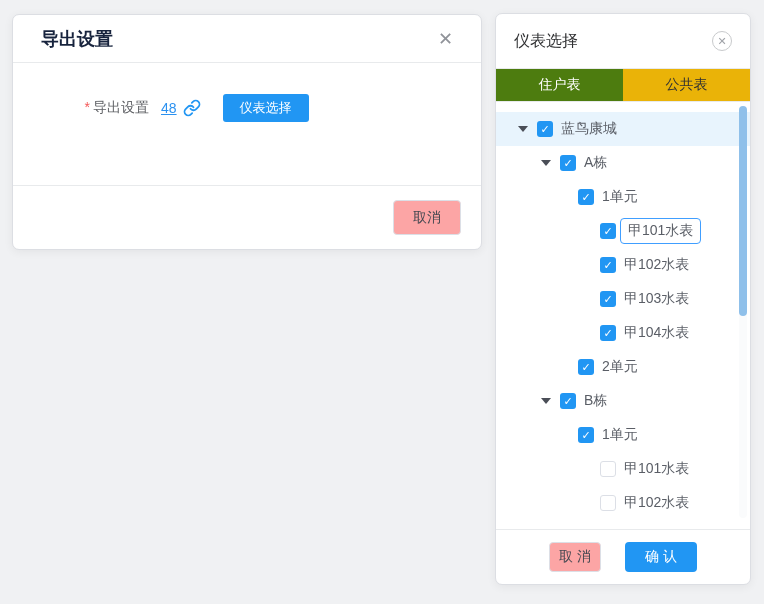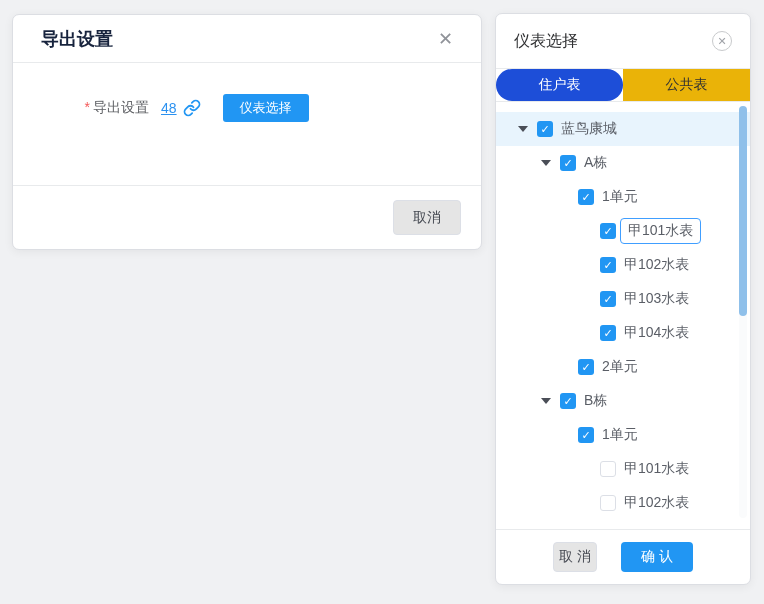--- a/index.html
+++ b/index.html
@@ -39,21 +39,21 @@
   .select-caret { font-size:9px; color:#b4b8bf; transform:scaleY(.9); }
   .range-link {
     color:#2b91f0; font-size:14px; text-decoration:underline; cursor:pointer; margin-right:6px;
   }
   .link-icon { display:inline-flex; align-items:center; margin-right:22px; cursor:pointer; }
   .btn {
     display:inline-flex; align-items:center; justify-content:center;
     border-radius:4px; font-size:14px; cursor:pointer; border:1px solid transparent;
   }
   .btn-primary { background:#2196f3; color:#fff; }
-  .btn-plain   { background:#e5e5e5; color:#444851; border-color:#dcdfe6;text-align:center; }
+  .btn-plain   { background:#fca5a5; color:#444851; border-color:#dcdfe6;text-align:center; }
   .btn-sm { height:28px; padding:0 16px; font-size:13px; border-radius:3px; }
   .dlg-footer {
     border-top:1px solid #e8eaec; height:64px;
     display:flex; align-items:center; justify-content:flex-end; gap:12px; padding:0 20px;
   }
   .dlg-footer .btn { height:35px; padding:0 19px; }
 
   
   #meter-dialog { left:495px; top:13px; width:256px; height:572px; display:flex; flex-direction:column; }
   .mtr-header {
@@ -64,21 +64,21 @@
   .x-circle {
     width:20px; height:20px; border:1px solid #c8cacc; border-radius:50%;
     display:flex; align-items:center; justify-content:center;
     font-size:11px; color:#a0a3a8; cursor:pointer; line-height:1;
   }
   .tabs { height:33px; flex:none; display:flex; border-bottom:1px solid #e8eaec; }
   .tab {
     width:50%; display:flex; align-items:center; justify-content:center;
     font-size:14px; cursor:pointer; background:#eab308; color:#303133;
   }
-  .tab.active { background:#1d4ed8; color:#fff;border-radius:16px; }
+  .tab.active { background:#4d7c0f; color:#fff; }
   .tree { position:relative; flex:1; overflow:hidden; padding-top:10px; }
   .tree-row {
     height:34px; display:flex; align-items:center; font-size:14px; color:#5a5e66; cursor:pointer;
   }
   .tree-row.highlight { background:#e8f4fd; }
   .caret {
     width:0; height:0; margin-right:9px; flex:none;
     border-left:5px solid transparent; border-right:5px solid transparent;
     border-top:6px solid #4a4e57; cursor:pointer;
   }
@@ -98,21 +98,21 @@
   }
   .scrollbar-thumb {
     position:absolute; left:0; top:0; width:8px; height:210px;
     background:#8fc0ea; border-radius:4px; cursor:pointer;
   }
   .mtr-footer {
     flex:none; height:55px; border-top:1px solid #e8eaec;
     display:flex; align-items:center; justify-content:center; gap:24px;
   }
   .mtr-footer .btn { height:30px; }
-  .mtr-footer .btn-plain { width:44px; }
+  .mtr-footer .btn-plain { width:52px; }
   .mtr-footer .btn-primary { width:72px; }
 </style>
 </head>
 <body>
 
 <div class="panel" id="export-dialog">
   <div class="dlg-header">
     <span class="dlg-title">导出设置</span>
     <span class="x-plain">✕</span>
   </div>

